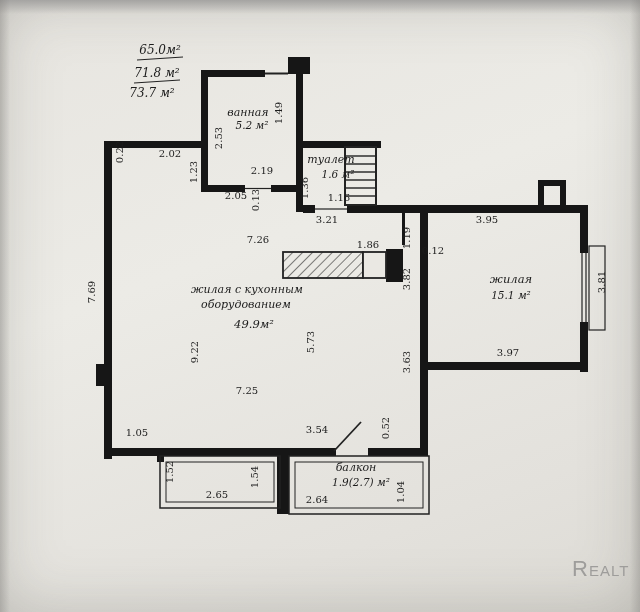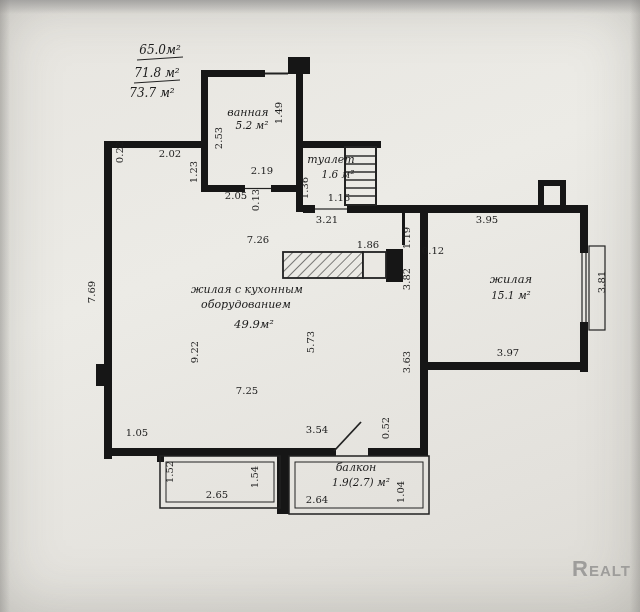--- a/index.html
+++ b/index.html
@@ -15,21 +15,21 @@
     background:linear-gradient(90deg,rgba(120,118,115,.35),rgba(0,0,0,0));pointer-events:none;}
   .photo-edge-right{position:absolute;top:0;right:0;bottom:0;width:10px;
     background:linear-gradient(-90deg,rgba(120,118,115,.30),rgba(0,0,0,0));pointer-events:none;}
   svg text{fill:#1c1c1c;}
   .dim{font-size:10px;font-family:"DejaVu Serif",serif;}
   .room-name{font-size:11px;font-style:italic;font-family:"DejaVu Serif",serif;}
   .room-area{font-size:10.5px;font-style:italic;font-family:"DejaVu Serif",serif;}
   .note{font-size:12px;font-style:italic;font-family:"DejaVu Serif",serif;}
   .logo{
     position:absolute;left:572px;top:556px;
-    font-family:"Liberation Sans",sans-serif;font-weight:700;font-size:22px;
+    font-family:"Liberation Sans",sans-serif;font-weight:400;font-size:22px;
     color:#9e9d9b;letter-spacing:1px;font-variant:small-caps;
   }
 </style>
 </head>
 <body>
 
 <div class="photo">
   <div class="photo-edge-top"></div>
   <div class="photo-edge-left"></div>
   <div class="photo-edge-right"></div>

